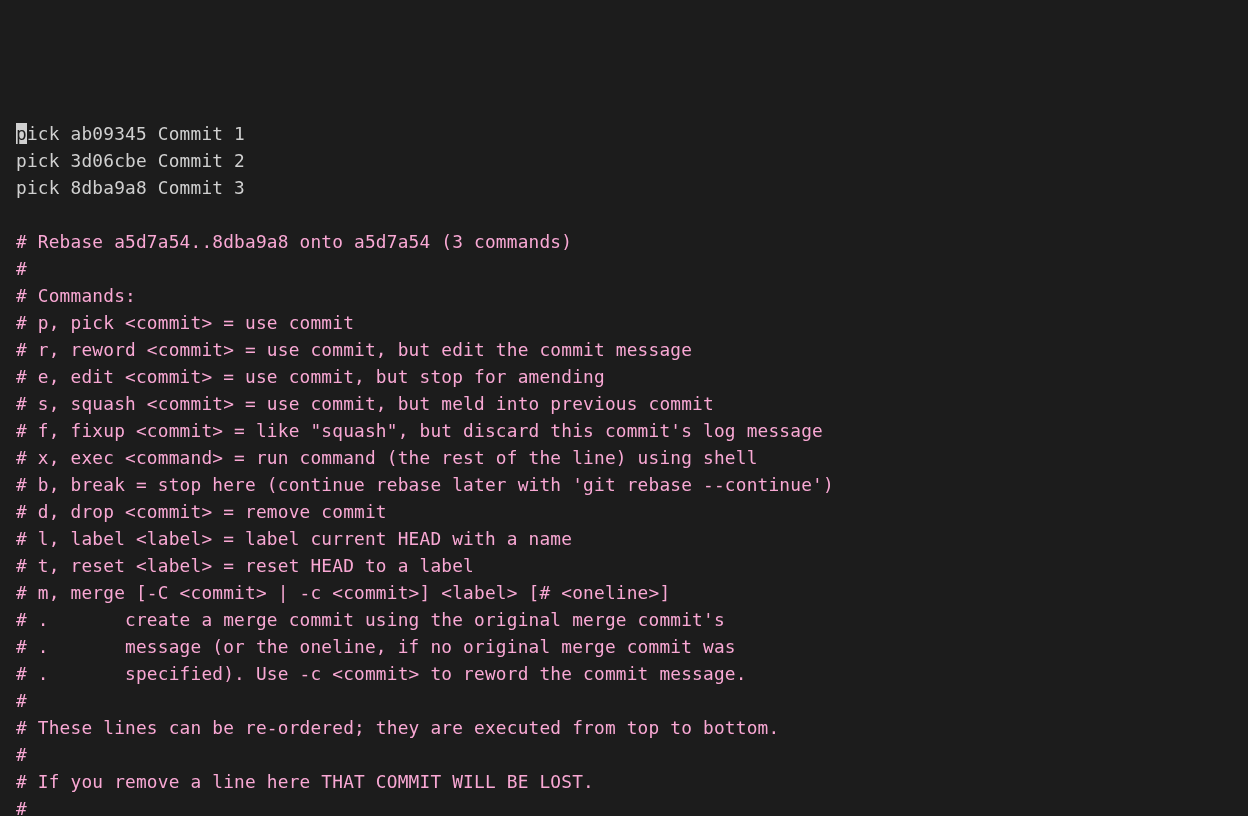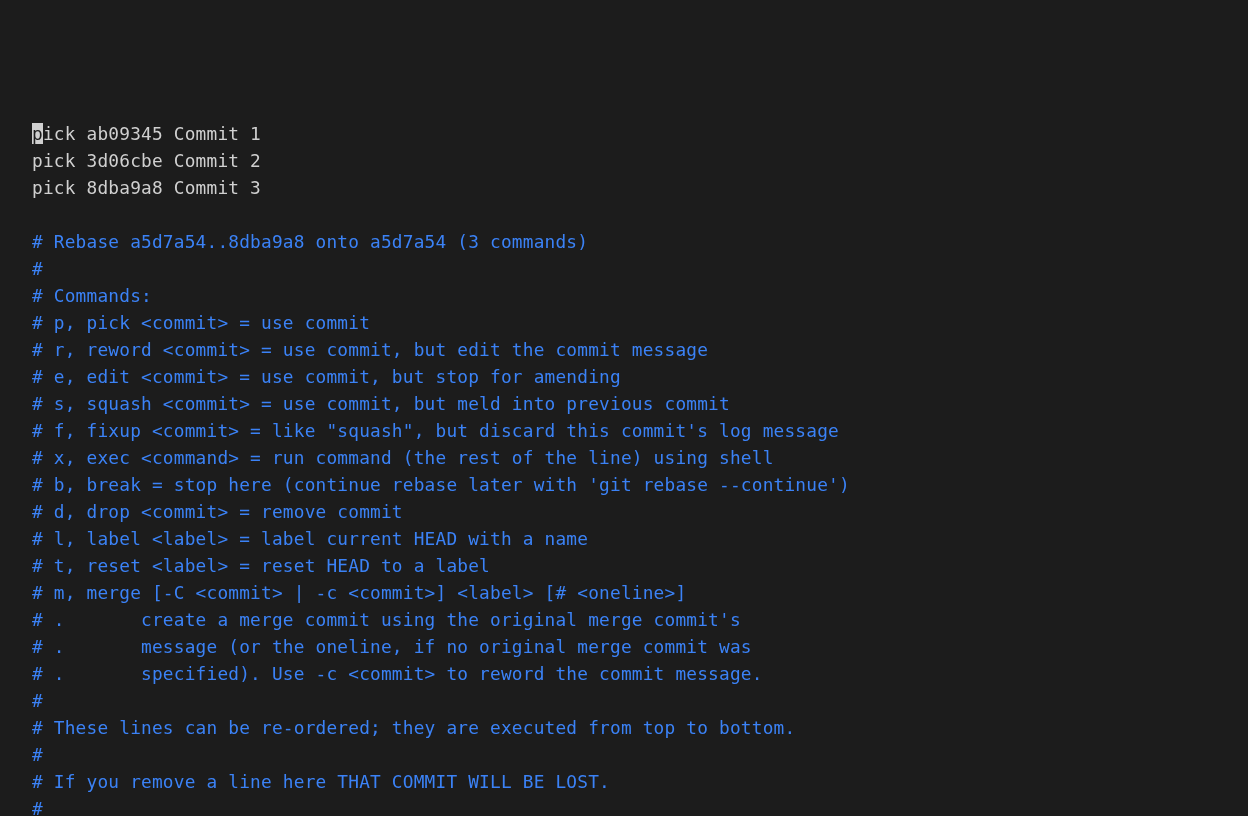--- a/index.html
+++ b/index.html
@@ -19,24 +19,23 @@
     }
     .editor {
       outline: none;
     }
     .cursor {
       background-color: #d0d0d0;
       color: #1c1c1c;
     }
     .line {
       min-height: 27px;
-      margin-left: 16px;
     }
     .comment {
-      color: #3b82f6;
+      color: #f9a8d4;
     }
   </style>
 </head>
 <body>
 
 
 
 <div class="editor"><div class="line"><span class="cursor">p</span><span>ick ab09345 Commit 1</span></div><div class="line"><span>pick 3d06cbe Commit 2</span></div><div class="line"><span>pick 8dba9a8 Commit 3</span></div><div class="line"><span></span></div><div class="line comment"><span># Rebase a5d7a54..8dba9a8 onto a5d7a54 (3 commands)</span></div><div class="line comment"><span>#</span></div><div class="line comment"><span># Commands:</span></div><div class="line comment"><span># p, pick &lt;commit&gt; = use commit</span></div><div class="line comment"><span># r, reword &lt;commit&gt; = use commit, but edit the commit message</span></div><div class="line comment"><span># e, edit &lt;commit&gt; = use commit, but stop for amending</span></div><div class="line comment"><span># s, squash &lt;commit&gt; = use commit, but meld into previous commit</span></div><div class="line comment"><span># f, fixup &lt;commit&gt; = like "squash", but discard this commit's log message</span></div><div class="line comment"><span># x, exec &lt;command&gt; = run command (the rest of the line) using shell</span></div><div class="line comment"><span># b, break = stop here (continue rebase later with 'git rebase --continue')</span></div><div class="line comment"><span># d, drop &lt;commit&gt; = remove commit</span></div><div class="line comment"><span># l, label &lt;label&gt; = label current HEAD with a name</span></div><div class="line comment"><span># t, reset &lt;label&gt; = reset HEAD to a label</span></div><div class="line comment"><span># m, merge [-C &lt;commit&gt; | -c &lt;commit&gt;] &lt;label&gt; [# &lt;oneline&gt;]</span></div><div class="line comment"><span># .       create a merge commit using the original merge commit's</span></div><div class="line comment"><span># .       message (or the oneline, if no original merge commit was</span></div><div class="line comment"><span># .       specified). Use -c &lt;commit&gt; to reword the commit message.</span></div><div class="line comment"><span>#</span></div><div class="line comment"><span># These lines can be re-ordered; they are executed from top to bottom.</span></div><div class="line comment"><span>#</span></div><div class="line comment"><span># If you remove a line here THAT COMMIT WILL BE LOST.</span></div><div class="line comment"><span>#</span></div></div>
 
 

